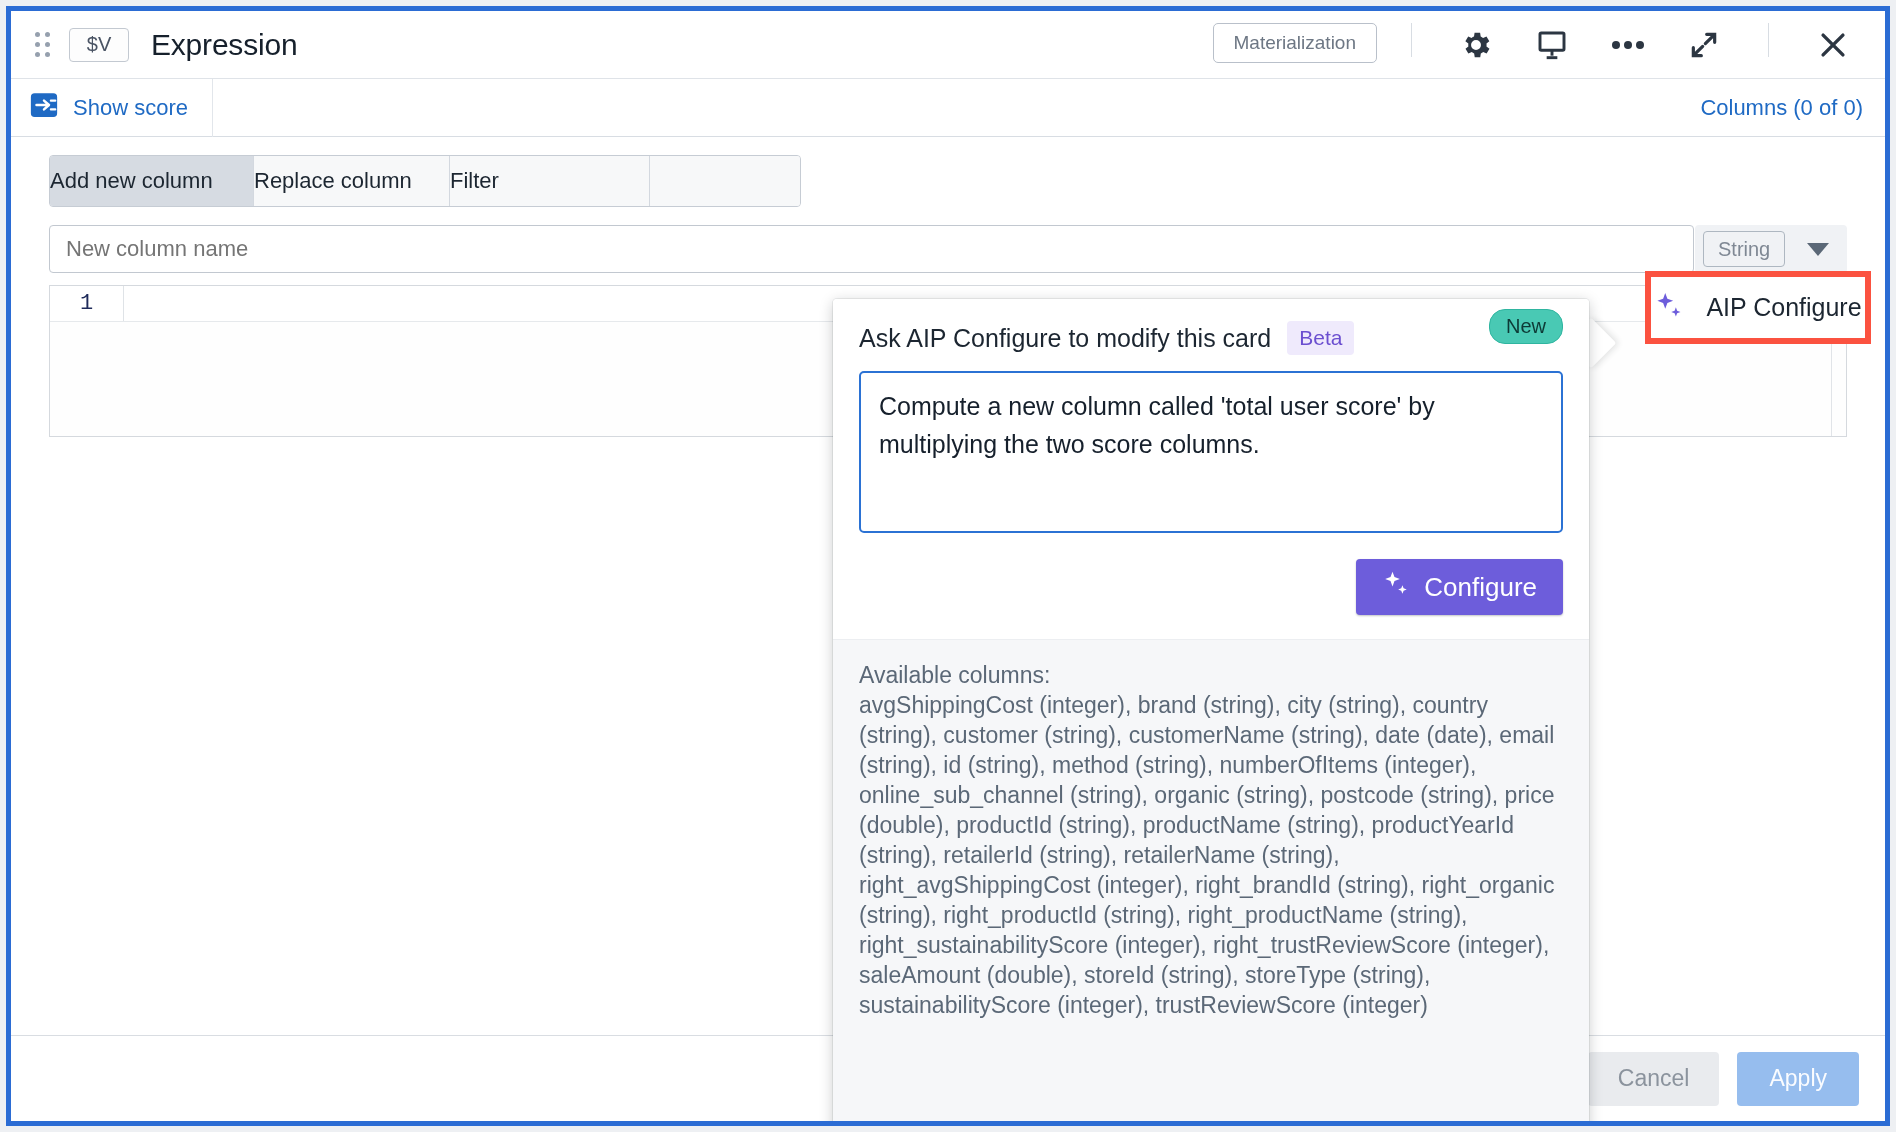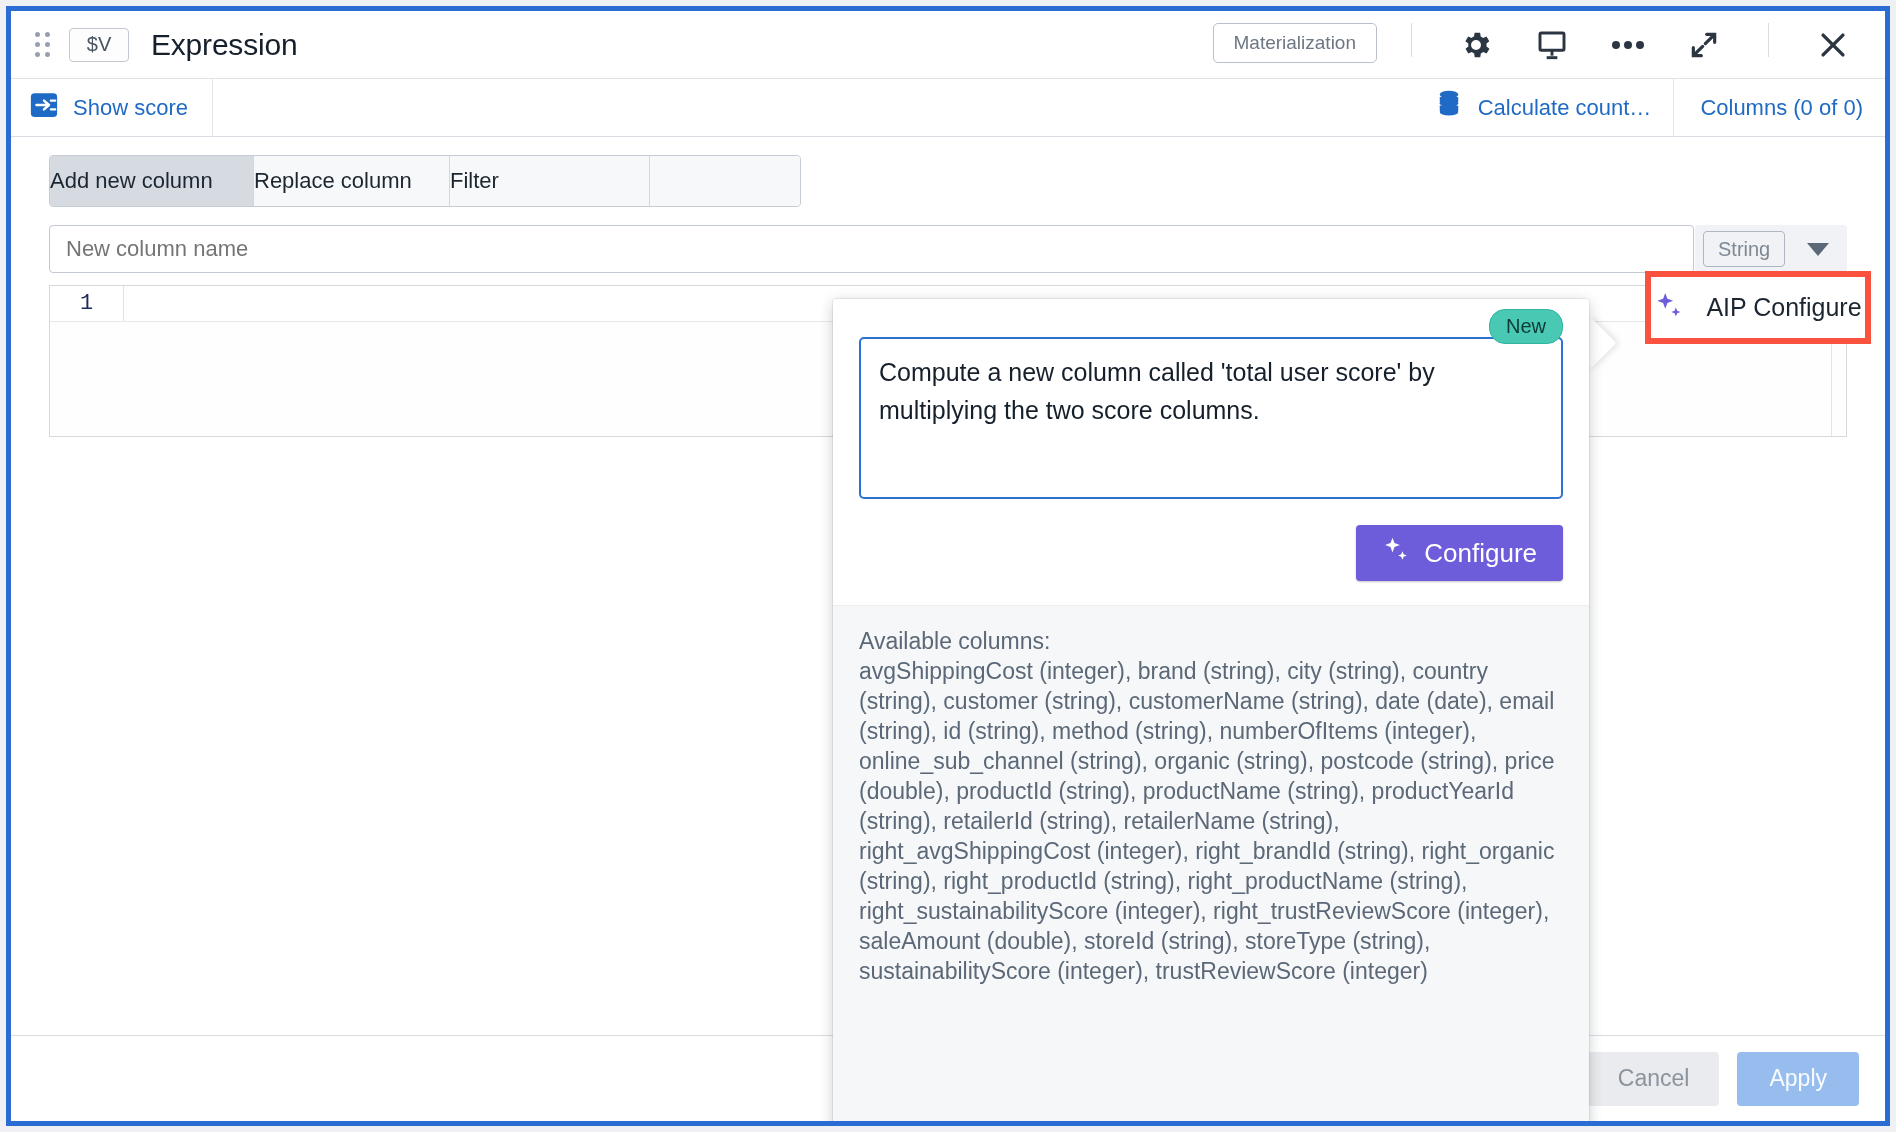--- a/index.html
+++ b/index.html
@@ -338,32 +338,20 @@
         <svg width="30" height="30" viewBox="0 0 24 24" fill="none" stroke="#1f6ac4" stroke-width="2">
           <rect x="2.5" y="3.5" width="19" height="17" rx="2" fill="#1f6ac4"></rect>
           <path d="M6 12h9M12 8.5l4 3.5-4 3.5" stroke="#ffffff" stroke-width="2" stroke-linecap="round" stroke-linejoin="round" fill="none"></path>
           <path d="M17.5 8.5H21M17.5 15.5H21" stroke="#ffffff" stroke-width="1.8" stroke-linecap="round"></path>
         </svg>
       </span>
       <span>Show score</span>
     </div>
 
     <div id="sub-right">
-      <div id="calculate-count">
-        <span>
-          <svg width="26" height="30" viewBox="0 0 22 26" fill="#1f6ac4">
-            <ellipse cx="11" cy="4" rx="8" ry="3.4"></ellipse>
-            <rect x="3" y="6" width="16" height="5" rx="0.5"></rect>
-            <ellipse cx="11" cy="11.5" rx="8" ry="3.2"></ellipse>
-            <rect x="3" y="13.5" width="16" height="5" rx="0.5"></rect>
-            <ellipse cx="11" cy="19" rx="8" ry="3.2"></ellipse>
-          </svg>
-        </span>
-        <span>Calculate count…</span>
-      </div>
       <div id="columns-btn">Columns (0 of 0)</div>
     </div>
   </div>
 
   <div id="body-area">
 
     <div id="tab-strip">
         <div class="tab active" style="width: 204px;">
           <span>Add new column</span>
         </div>
@@ -401,20 +389,24 @@
           <path d="M17.5 13l1 2.7 2.7 1-2.7 1-1 2.7-1-2.7-2.7-1 2.7-1z"></path>
         </svg>
       </span>
       <span id="aip-label">AIP Configure</span>
     </div>
 
     <div id="popover-arrow" style="position:absolute; left:1562px; top:188px; z-index:29;"></div>
 
     <div id="popover">
       <div id="popover-top">
+        <div id="popover-head">
+          <div id="popover-title">Ask AIP Configure to modify this card</div>
+          <div id="beta-badge">Beta</div>
+        </div>
         <div id="new-badge">New</div>
 
         <textarea id="prompt-box" placeholder="" style="">Compute a new column called 'total user score' by multiplying the two score columns.</textarea>
 
         <div id="configure-row">
           <button id="configure-btn">
             <span class="sparkle">
               <svg width="28" height="28" viewBox="0 0 24 24" fill="#ffffff">
                 <path d="M9 1.5l1.7 4.6 4.6 1.7-4.6 1.7L9 14.1 7.3 9.5 2.7 7.8l4.6-1.7z"></path>
                 <path d="M17.5 13l1 2.7 2.7 1-2.7 1-1 2.7-1-2.7-2.7-1 2.7-1z"></path>

